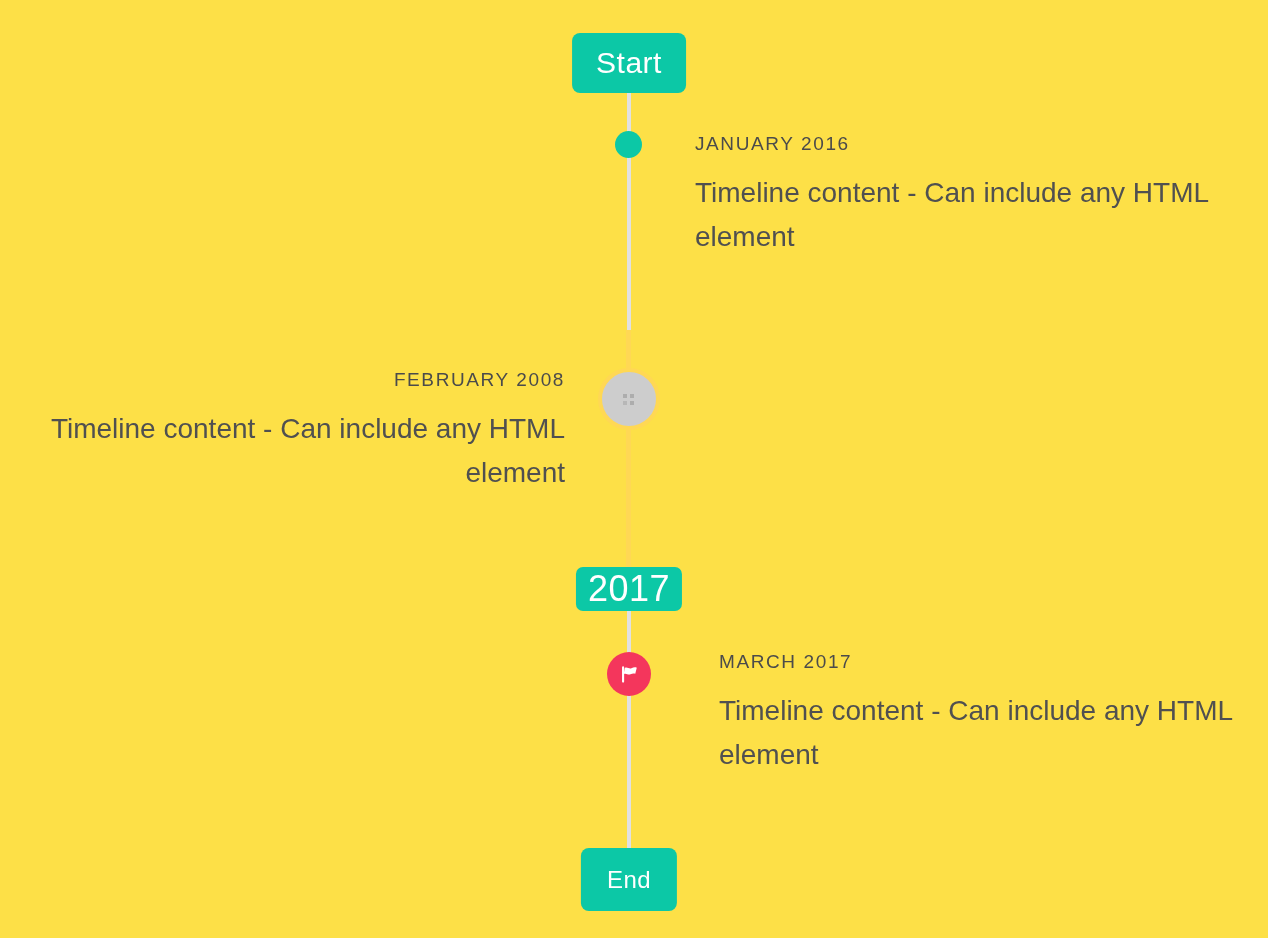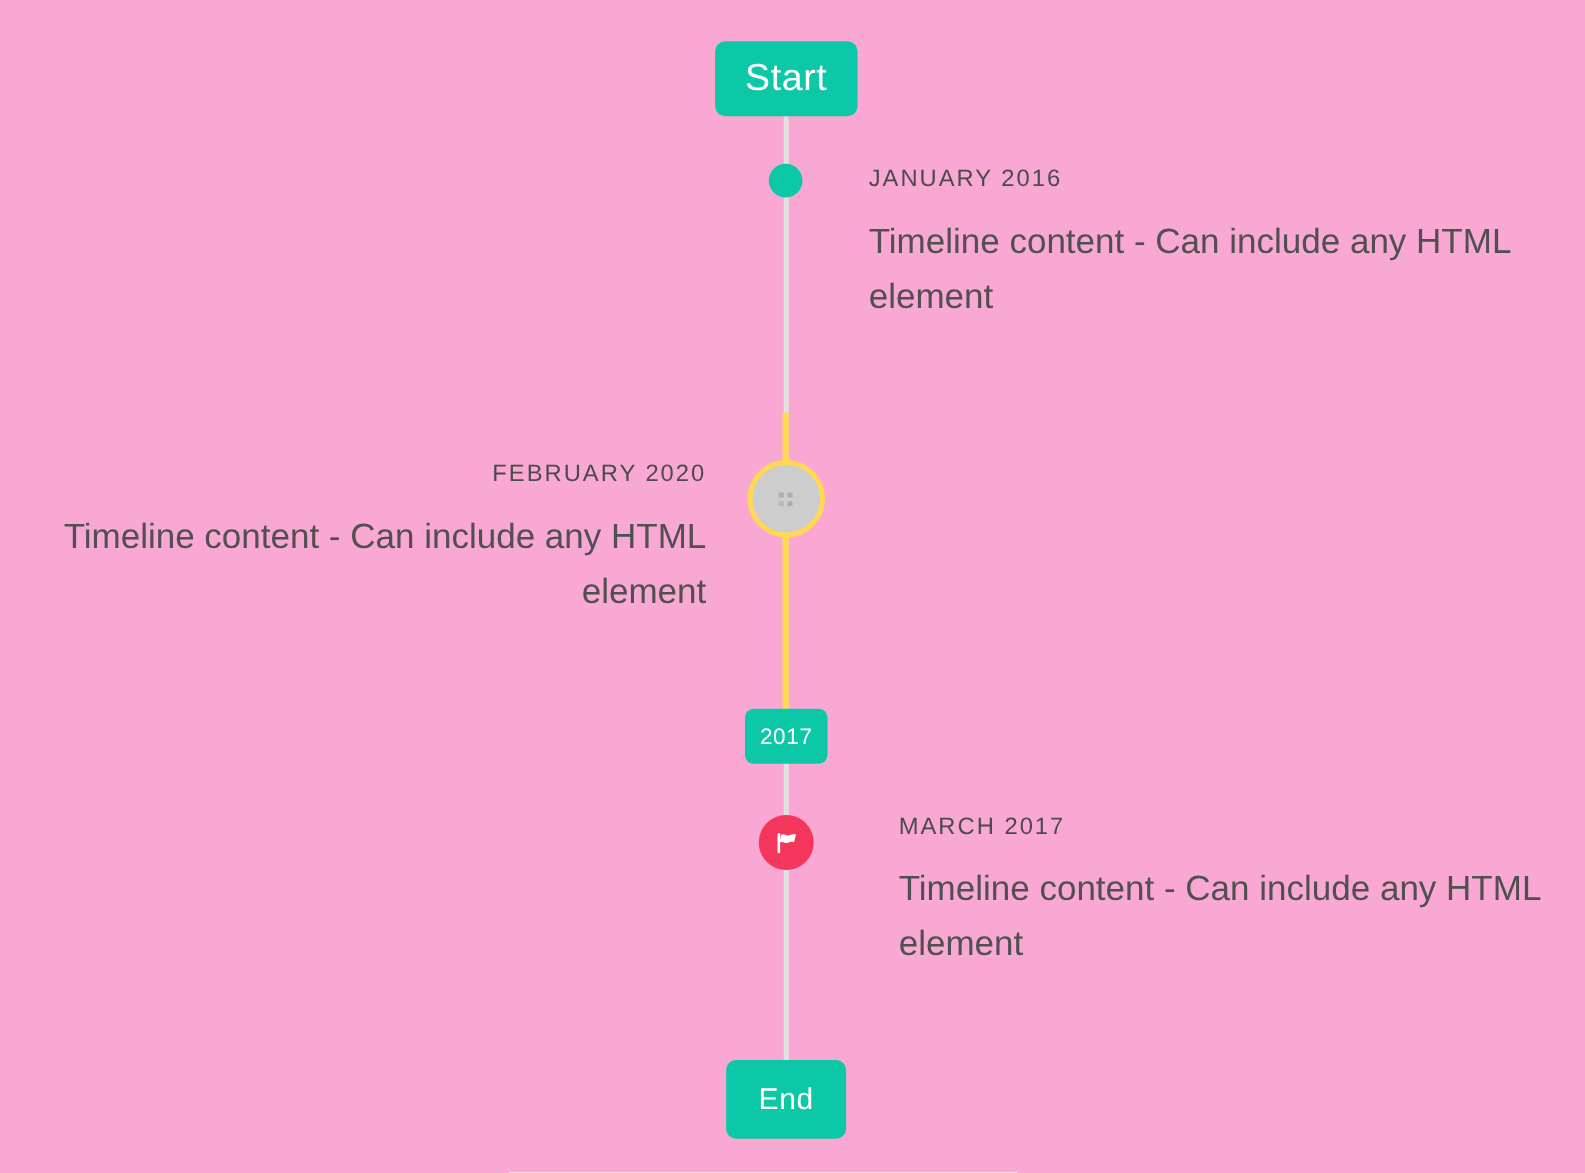--- a/index.html
+++ b/index.html
@@ -1,21 +1,21 @@
 <!DOCTYPE html>
 <html><head>
 <meta charset="utf-8">
 <style>
   * { margin: 0; padding: 0; box-sizing: border-box; }
   html, body { background: #ffffff; }
   .canvas {
     position: relative;
     width: 1268px;
     height: 938px;
-    background: #f9a8d4;
+    background: #fde047;
     overflow: hidden;
     font-family: "Liberation Sans", "DejaVu Sans", sans-serif;
   }
 
   
   .line-gray {
     position: absolute;
     left: 627px; top: 93px;
     width: 4px; height: 755px;
     background: #e1e1e1;
@@ -37,21 +37,21 @@
     background: #0cc8a6;
     color: #ffffff;
     border-radius: 8px;
     z-index: 4;
     text-align: center;
     white-space: nowrap;
     letter-spacing: 0.5px;
     cursor: pointer;
   }
   .badge-start { top: 33px; font-size: 30px; line-height: 34px; padding: 13px 24px; }
-  .badge-period { top: 567px; font-size: 18px; line-height: 30px; padding: 7px 12px; border-radius: 7px; }
+  .badge-period { top: 567px; font-size: 36px; line-height: 30px; padding: 7px 12px; border-radius: 7px; }
   .badge-end { top: 848px; font-size: 24px; line-height: 35px; padding: 14px 26px; }
 
   
   .marker { position: absolute; z-index: 3; border-radius: 50%; }
   .marker-dot {
     left: 615px; top: 131px;
     width: 27px; height: 27px;
     background: #0cc8a6;
   }
   .marker-image {
@@ -108,21 +108,21 @@
 
   <div class="marker marker-image">
     <svg class="broken-img-icon" width="15" height="13" viewBox="0 0 15 13">
       <rect x="1" y="1" width="4" height="4" fill="#a8a8a8"></rect>
       <rect x="8" y="1" width="4" height="4" fill="#a8a8a8"></rect>
       <rect x="1" y="8" width="4" height="4" fill="#b4b4b4"></rect>
       <rect x="8" y="8" width="4" height="4" fill="#a8a8a8"></rect>
     </svg>
   </div>
   <div class="entry entry-left entry-feb">
-    <div class="entry-title">FEBRUARY 2020</div>
+    <div class="entry-title">FEBRUARY 2008</div>
     <div class="entry-content">Timeline content - Can include any HTML element</div>
   </div>
 
   <div class="badge badge-period">2017</div>
 
   <div class="marker marker-flag">
     <svg width="23" height="23" viewBox="0 0 24 24">
       <rect x="4.2" y="3.5" width="2.2" height="17" rx="1.1" fill="#ffffff"></rect>
       <path d="M7 5.2 C 9.5 3.6 11.5 6.4 14 5.4 C 16 4.6 17.8 4.2 19.6 4.9 L 18 11.2 C 16.4 10.5 14.8 10.9 13 11.7 C 10.4 12.8 8.6 10.1 6 11.5 Z" fill="#ffffff"></path>
     </svg>

